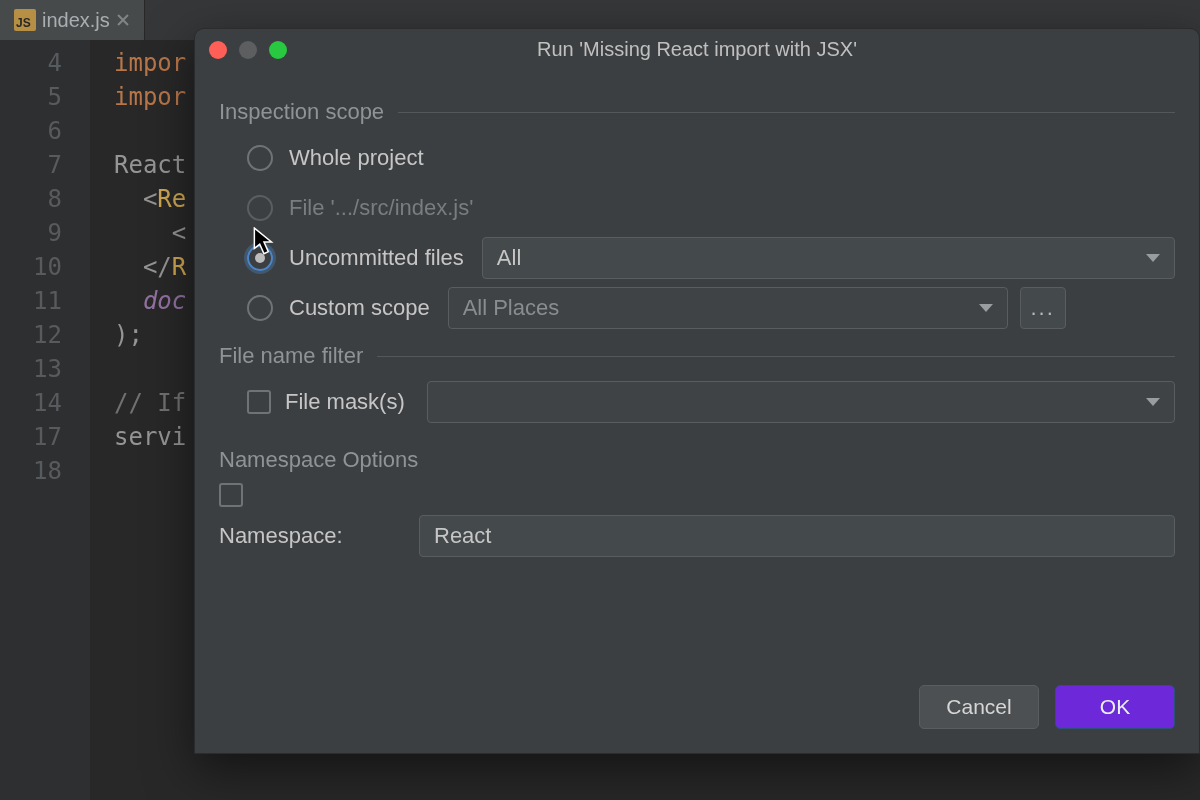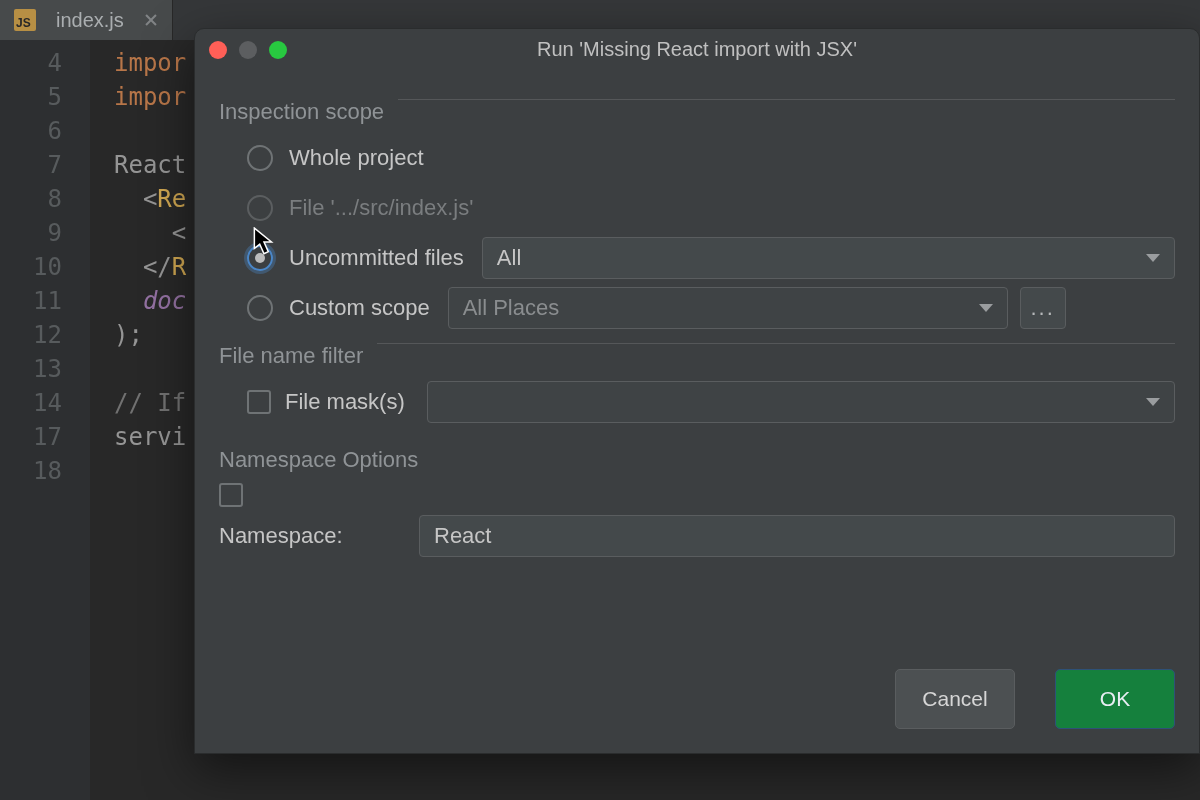--- a/index.html
+++ b/index.html
@@ -6,21 +6,21 @@
 body {
   width: 1200px; height: 800px; overflow: hidden;
   font-family: -apple-system, "Segoe UI", Arial, sans-serif;
   background: #2b2b2b; position: relative;
 }
 
 
 .editor-bg { position: absolute; inset: 0; display: flex; flex-direction: column; filter: brightness(0.92); }
 .tabbar { height: 40px; background: #3a3c3e; display: flex; align-items: stretch; }
 .tab {
-  display: flex; align-items: center; gap: 20px;
+  display: flex; align-items: center; gap: 6px;
   background: #4d5052; padding: 0 14px; color: #b9bdbf; font-size: 20px;
   border-right: 1px solid #2b2b2b;
 }
 .tab .js-badge {
   width: 22px; height: 22px; background: #c79b4a; color: #2b2b2b;
   font-size: 12px; font-weight: 700; display: flex; align-items: flex-end;
   justify-content: flex-start; padding: 0 2px 1px 2px; border-radius: 2px;
 }
 .tab .close { width: 14px; height: 14px; position: relative; }
 .tab .close::before, .tab .close::after {
@@ -55,21 +55,21 @@
   height: 42px; display: flex; align-items: center; position: relative;
   border-bottom: 1px solid transparent;
 }
 .traffic { position: absolute; left: 14px; top: 12px; display: flex; gap: 12px; }
 .dot { width: 18px; height: 18px; border-radius: 50%; }
 .r { background:#ff5f57;} .y{background:#5c5e60;} .g{background:#28c840;}
 .titlebar .title { width: 100%; text-align: center; font-size: 20px; color: #c0c0c0; }
 
 .body { padding: 16px 24px 0 24px; font-size: 22px; flex: 1; }
 
-.section-head { display: flex; align-items: flex-start; gap: 14px; color: #8f9396; margin: 12px 0 10px; font-size: 22px; }
+.section-head { display: flex; align-items: center; gap: 14px; color: #8f9396; margin: 12px 0 10px; font-size: 22px; }
 .section-head .rule { flex: 1; height: 1px; background: #555759; }
 
 .row { display: flex; align-items: center; min-height: 46px; margin: 4px 0; }
 .indent { padding-left: 28px; }
 
 .radio {
   width: 26px; height: 26px; border: 2px solid #6f7375; border-radius: 50%;
   margin-right: 16px; display: inline-flex; align-items: center; justify-content: center;
   flex-shrink: 0;
 }
@@ -106,25 +106,25 @@
 }
 
 .kv-row { display: flex; align-items: center; margin: 8px 0; }
 .kv-label { width: 200px; color: #c6c6c6; }
 
 .footer {
   display: flex; justify-content: flex-end; gap: 16px;
   padding: 18px 24px 24px;
 }
 .btn {
-  min-width: 120px; height: 60px; border-radius: 5px; font-size: 21px;
+  min-width: 120px; height: 44px; border-radius: 5px; font-size: 21px;
   display: flex; align-items: center; justify-content: center; color: #d6d6d6;
 }
 .btn-cancel { background: #4c5052; border: 1px solid #5a5d5f; }
-.btn-ok { background: #15803d; border: 1px solid #2e5178; color: #e8eef4; margin-left: 24px; }
+.btn-ok { background: #6d28d9; border: 1px solid #2e5178; color: #e8eef4; }
 
 .cursor {
   position: absolute; left: 253px; top: 227px; width: 22px; height: 30px; pointer-events: none;
 }
 .cursor svg { width: 100%; height: 100%; }
 </style>
 </head>
 <body>
 
 <div class="editor-bg">

